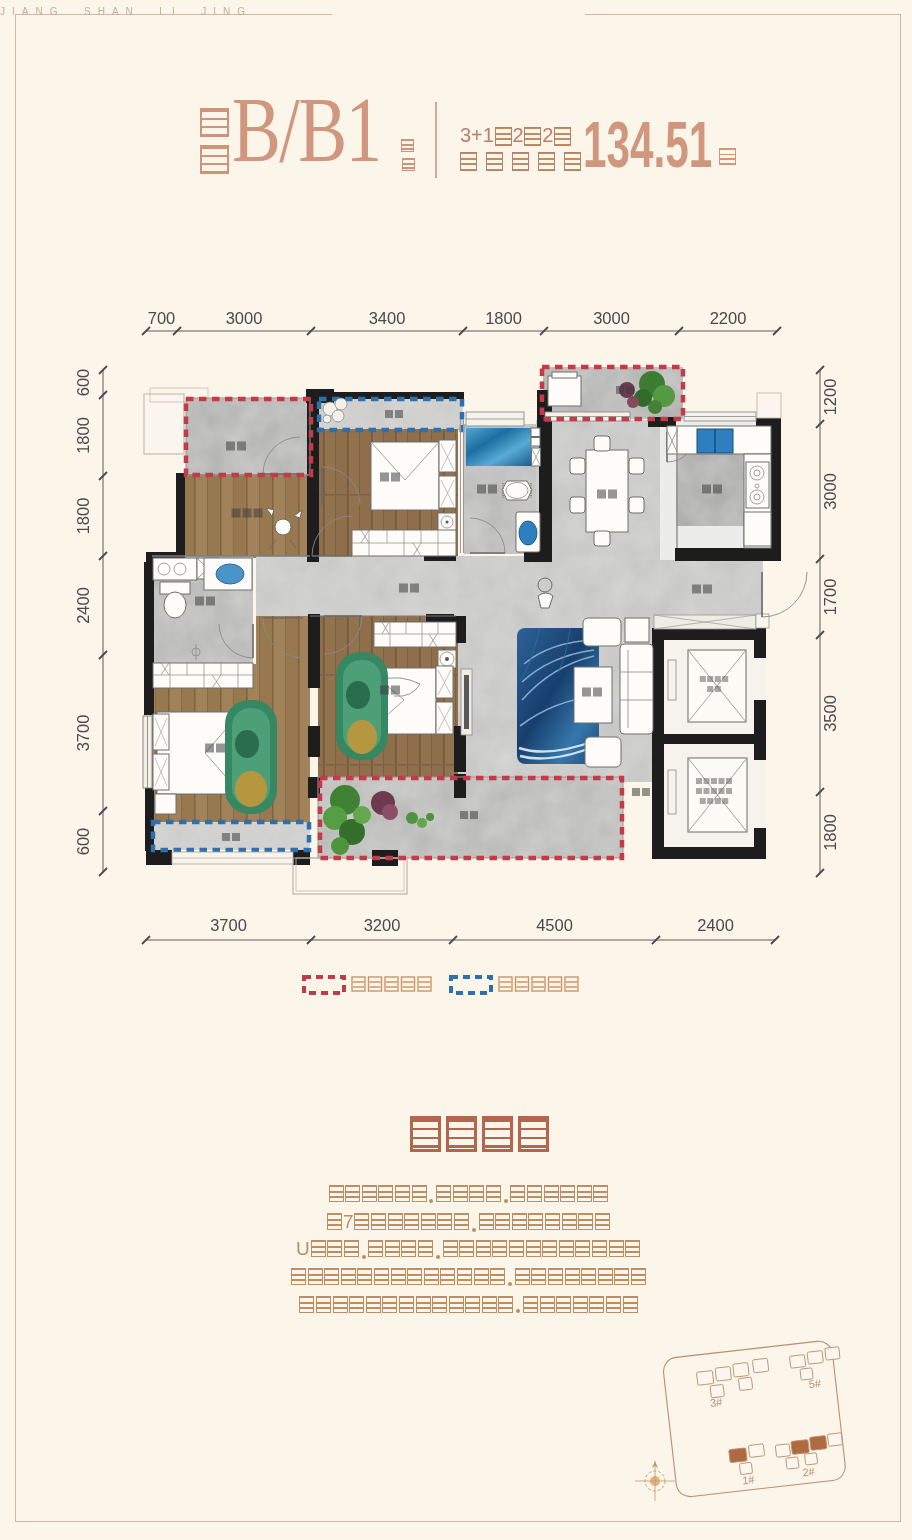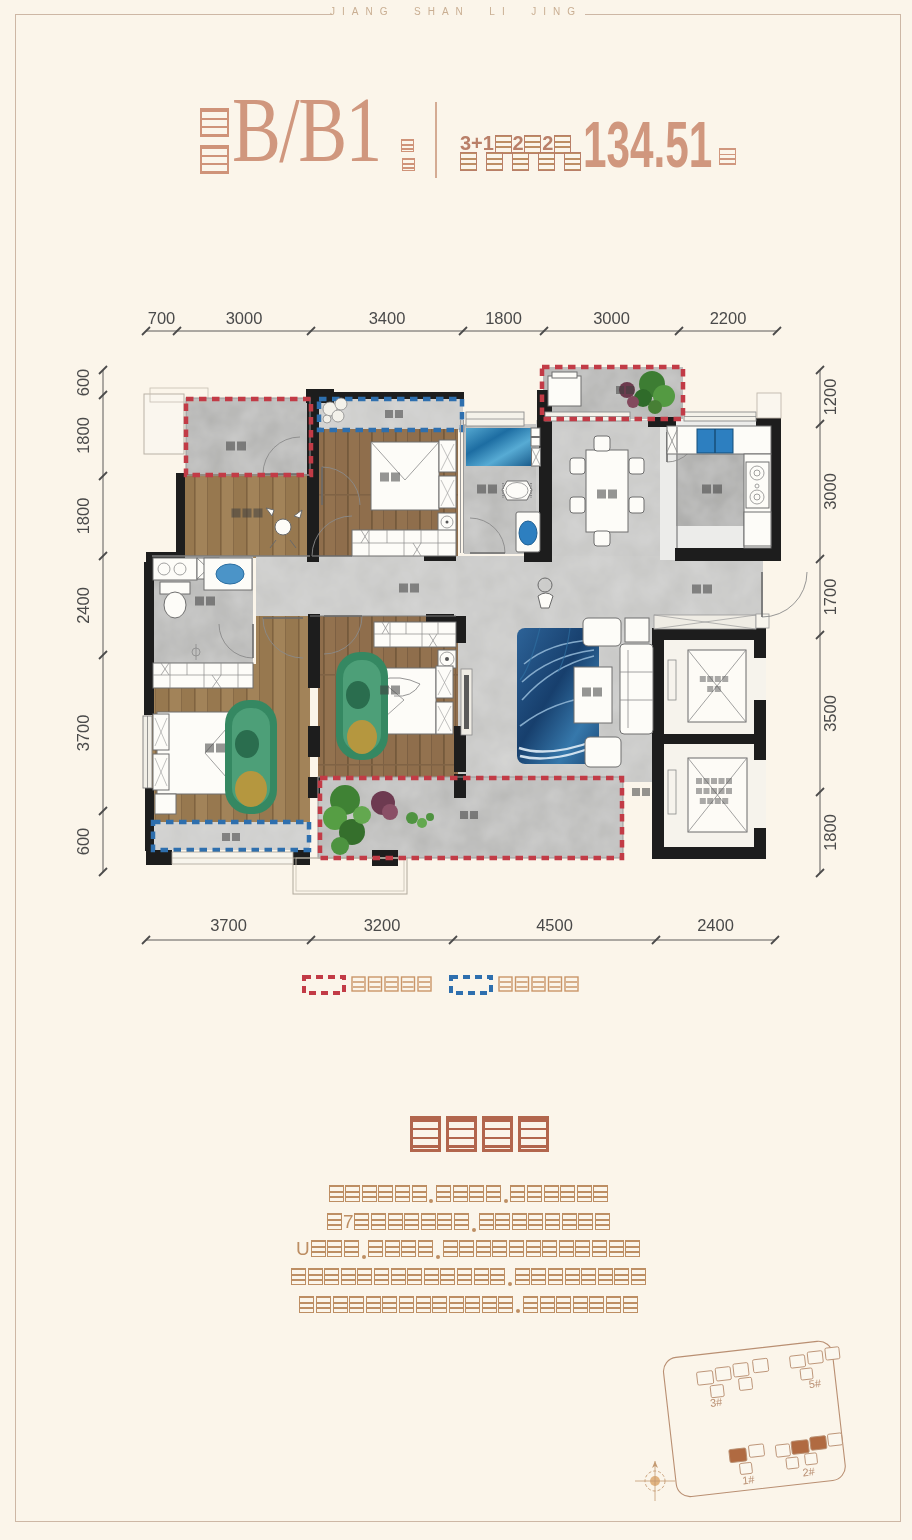--- a/index.html
+++ b/index.html
@@ -11,35 +11,35 @@
 .bl{height:25px;line-height:25px;margin-bottom:2.6px;}
 .hz{display:inline-block;width:25px;height:30px;margin:0 2.5px;border:3px solid #b2664d;background:repeating-linear-gradient(180deg,#b2664d 0 2.6px,transparent 2.6px 8.8px);}
 </style>
 </head>
 <body>
 
 <div class="abs" style="left:15px;top:14px;width:884px;height:1506px;border:1.5px solid #cdb7a5;"></div>
 
 <div class="abs" style="left:332px;top:10px;width:253px;height:10px;background:#fbf5ea;"></div>
 
-<div class="abs" style="left:0;top:6px;width:912px;text-align:center;font-size:10px;letter-spacing:7px;color:#c9ae92;">JIANG&nbsp; SHAN&nbsp; LI&nbsp; JING</div>
+<div class="abs" style="left:0;top:6px;width:912px;font-size:10px;letter-spacing:7px;color:#c9ae92;">JIANG&nbsp; SHAN&nbsp; LI&nbsp; JING</div>
 
 <div class="abs" style="left:198px;top:100px;width:560px;height:80px;">
 
   <div class="abs" style="left:2px;top:8px;width:25px;height:25px;border:2.5px solid #cf9379;background:repeating-linear-gradient(180deg,#cf9379 0 2.2px,transparent 2.2px 8px);"></div>
   <div class="abs" style="left:2px;top:45px;width:25px;height:25px;border:2.5px solid #cf9379;background:repeating-linear-gradient(180deg,#cf9379 0 2.2px,transparent 2.2px 8px);"></div>
 
   <div class="abs" style="left:34px;top:-25px;font-family:'Liberation Serif',serif;font-size:94px;color:#d0977e;transform:scaleX(0.78);transform-origin:0 0;letter-spacing:-2px;">B/B1</div>
 
   <div class="abs" style="left:203px;top:39px;width:11px;height:11px;border:1.5px solid #cf9379;background:repeating-linear-gradient(180deg,#cf9379 0 1.3px,transparent 1.3px 4.2px);"></div>
   <div class="abs" style="left:204px;top:58px;width:11px;height:11px;border:1.5px solid #cf9379;background:repeating-linear-gradient(180deg,#cf9379 0 1.3px,transparent 1.3px 4.2px);"></div>
 
   <div class="abs" style="left:237px;top:2px;width:1.5px;height:76px;background:#d4ab93;"></div>
 
-  <div class="abs" style="left:262px;top:32px;color:#b97f68;font-size:20px;font-weight:bold;white-space:nowrap;">3+1<span class="zc" style="border-color:#b97f68;width:15px;height:17px;"></span>2<span class="zc" style="border-color:#b97f68;width:15px;height:17px;"></span>2<span class="zc" style="border-color:#b97f68;width:15px;height:17px;"></span></div>
+  <div class="abs" style="left:262px;top:24px;color:#b97f68;font-size:20px;font-weight:normal;white-space:nowrap;">3+1<span class="zc" style="border-color:#b97f68;width:15px;height:17px;"></span>2<span class="zc" style="border-color:#b97f68;width:15px;height:17px;"></span>2<span class="zc" style="border-color:#b97f68;width:15px;height:17px;"></span></div>
 
   <div class="abs" style="left:262px;top:52px;white-space:nowrap;"><span class="zc" style="border-color:#b97f68;width:15px;height:17px;margin:0 4.5px 0 0;"></span><span class="zc" style="border-color:#b97f68;width:15px;height:17px;margin:0 4.5px;"></span><span class="zc" style="border-color:#b97f68;width:15px;height:17px;margin:0 4.5px;"></span><span class="zc" style="border-color:#b97f68;width:15px;height:17px;margin:0 4.5px;"></span><span class="zc" style="border-color:#b97f68;width:15px;height:17px;margin:0 0 0 4.5px;"></span></div>
 
   <div class="abs" style="left:385px;top:13px;font-size:64px;line-height:1;font-weight:bold;color:#d0977e;transform:scaleX(0.66);transform-origin:0 0;">134.51</div>
 
   <div class="abs" style="left:521px;top:48px;width:15px;height:15px;border:1.5px solid #d0977e;background:repeating-linear-gradient(180deg,#d0977e 0 1.4px,transparent 1.4px 4.6px);"></div>
 </div>
 
 <svg class="abs" style="left:0;top:0;" width="912" height="1540" viewBox="0 0 912 1540">
 <defs>

